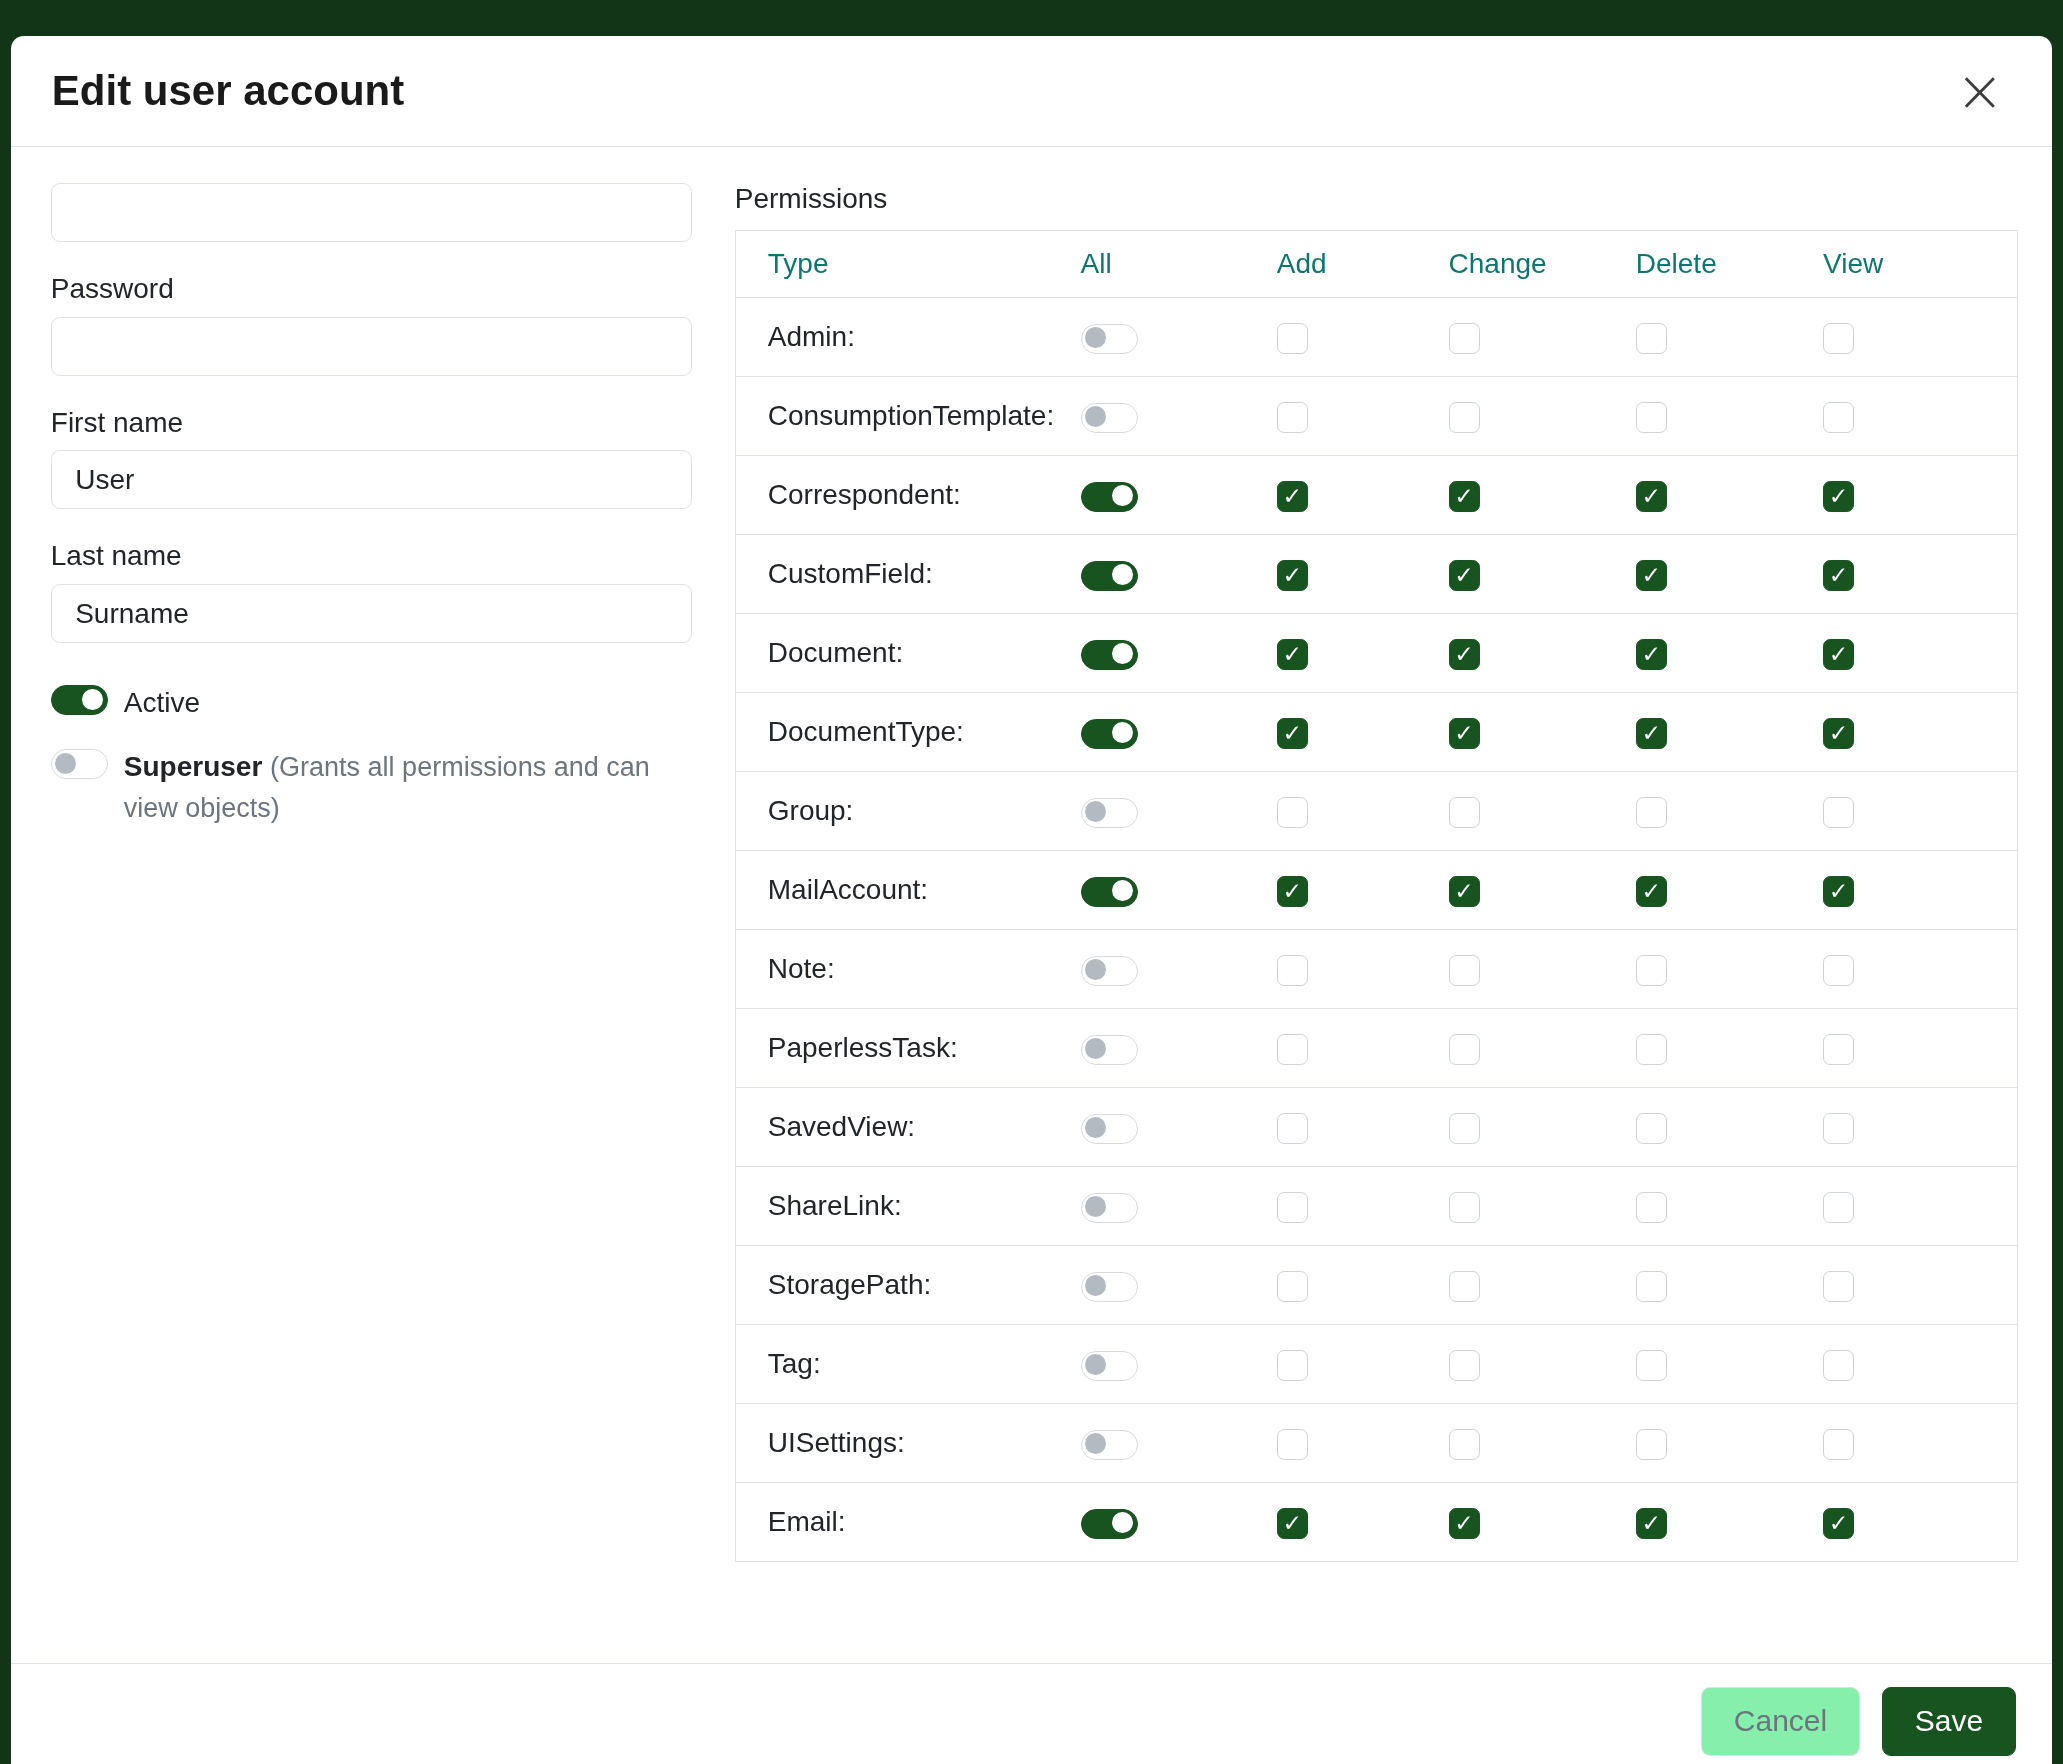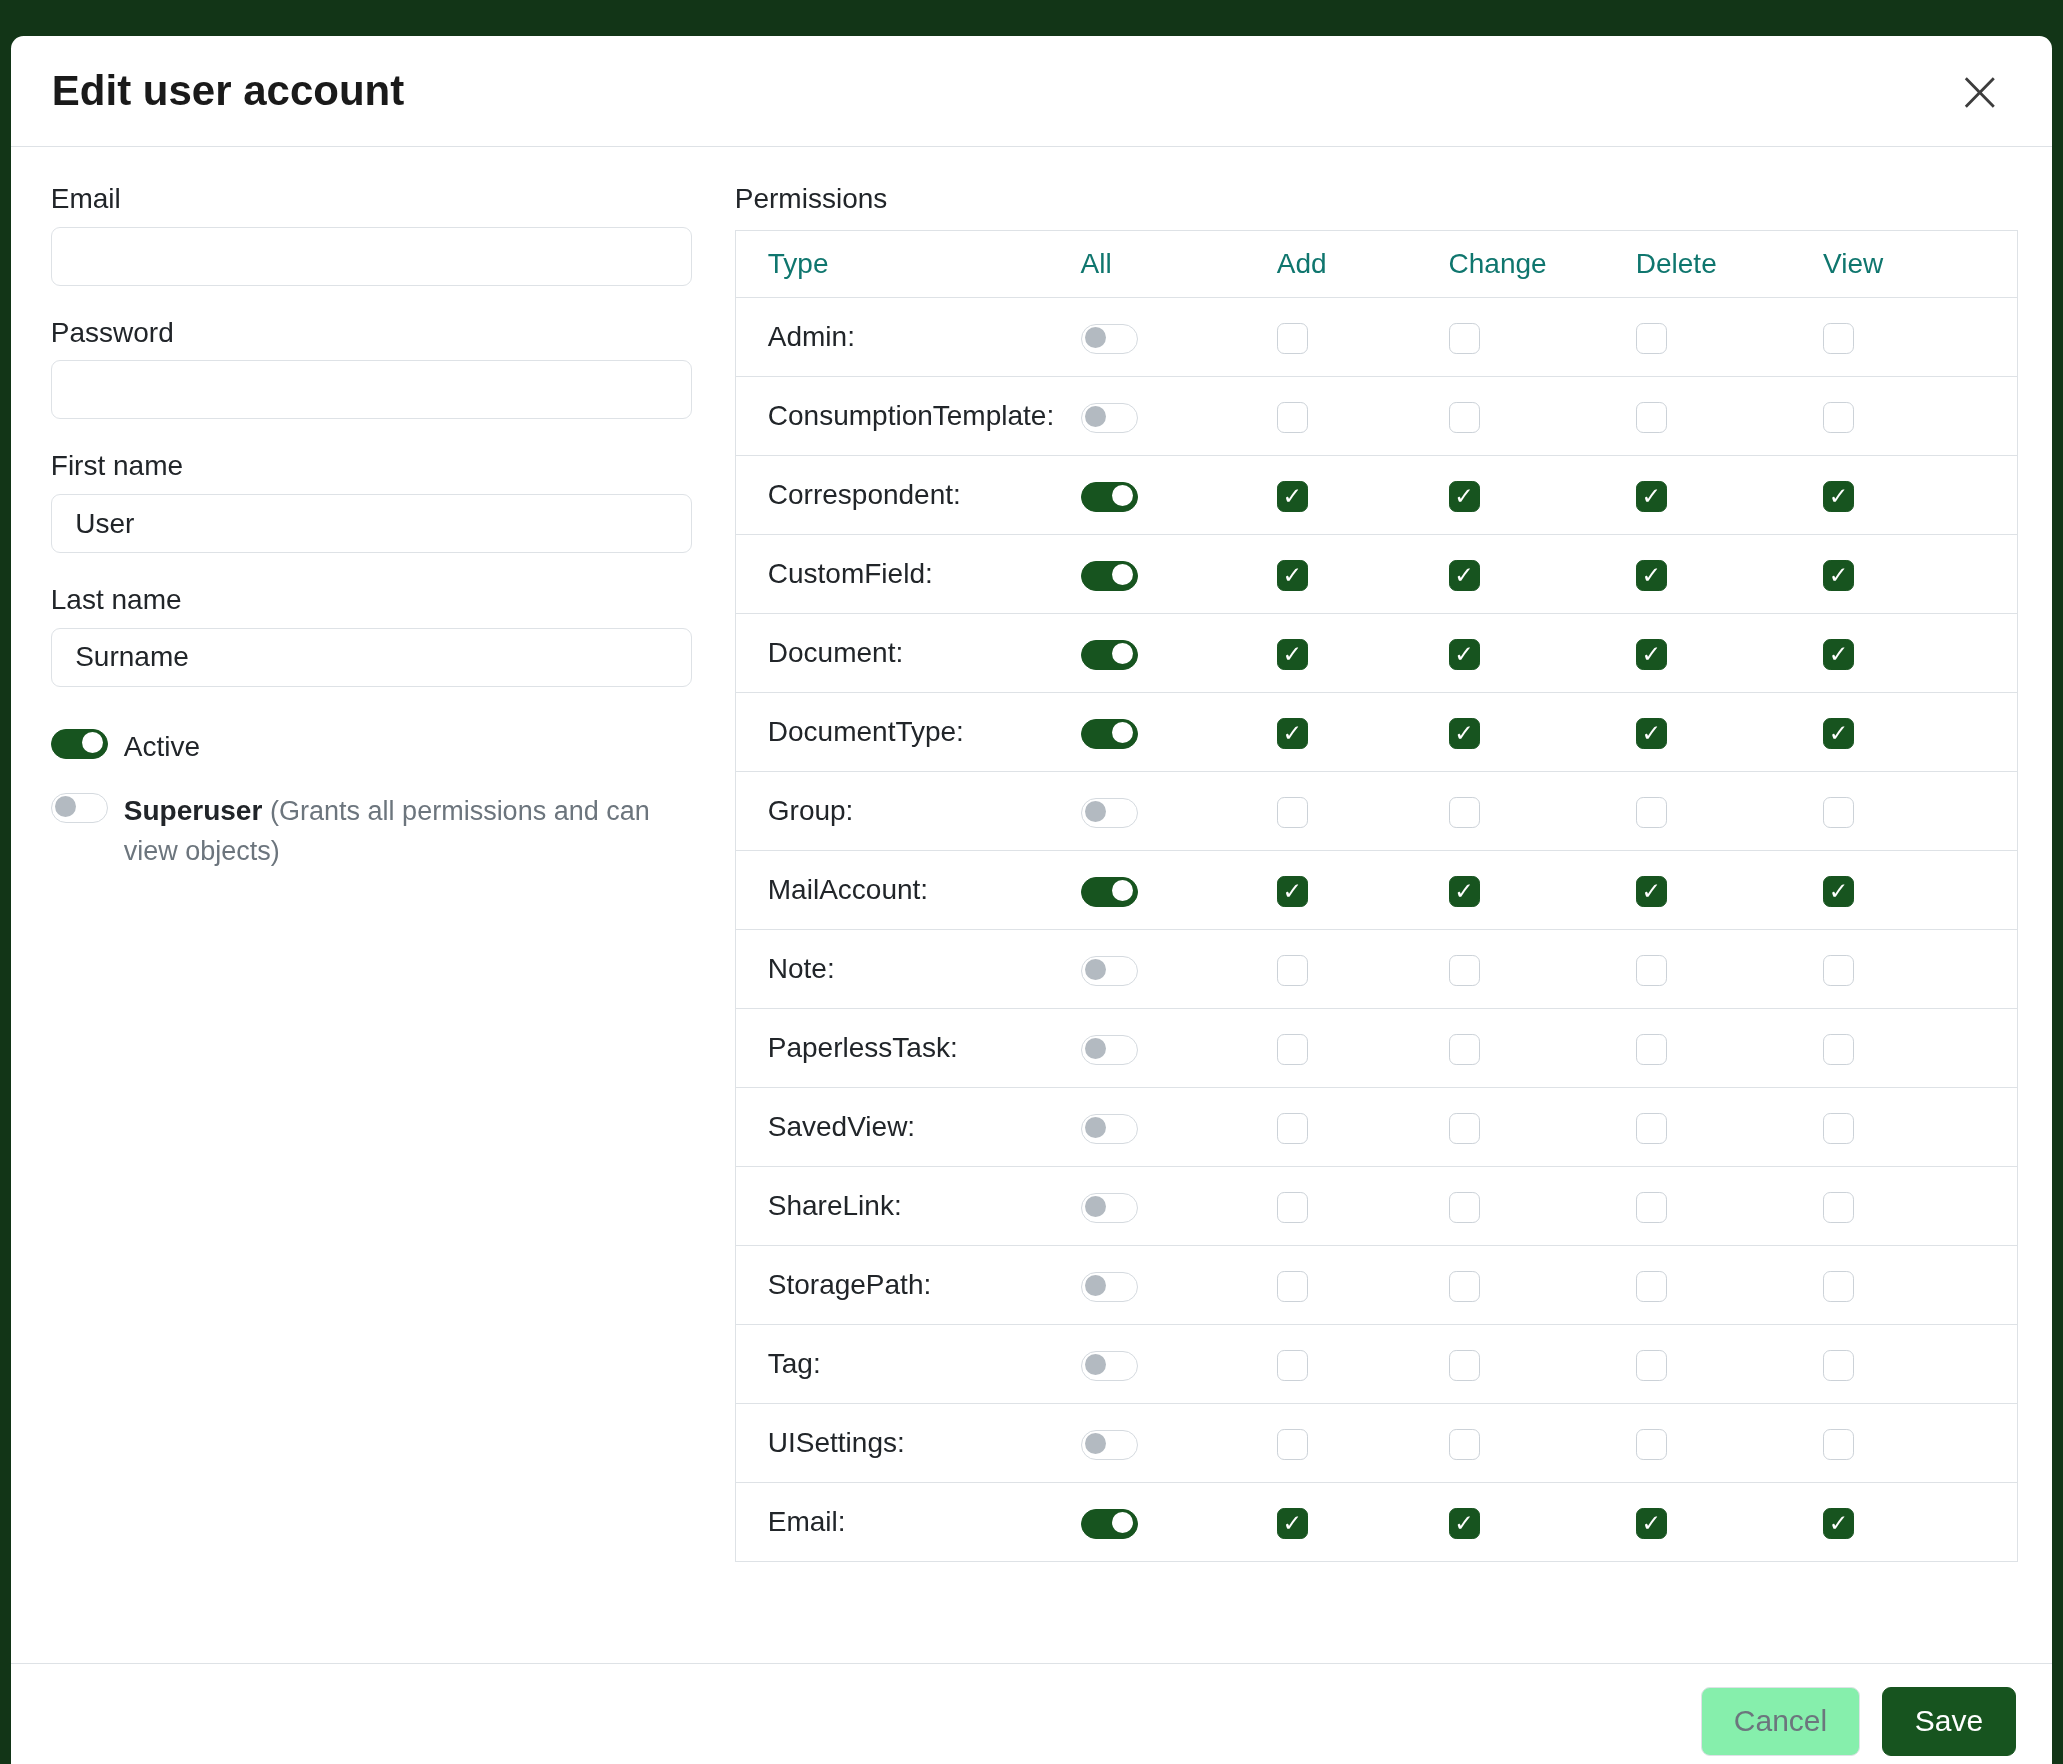--- a/index.html
+++ b/index.html
@@ -189,21 +189,20 @@
       <span>×</span>
     </button>
   </div>
 
   <div class="modal-body">
 
     <div class="left-col">
 
 
       <div class="form-group">
-        <label class="form-label">Email</label>
         <input class="form-control" type="text" value="" style="">
       </div>
 
       <div class="form-group">
         <label class="form-label">Password</label>
         <input class="form-control" type="password" value="" style="">
       </div>
 
       <div class="form-group">
         <label class="form-label">First name</label>

